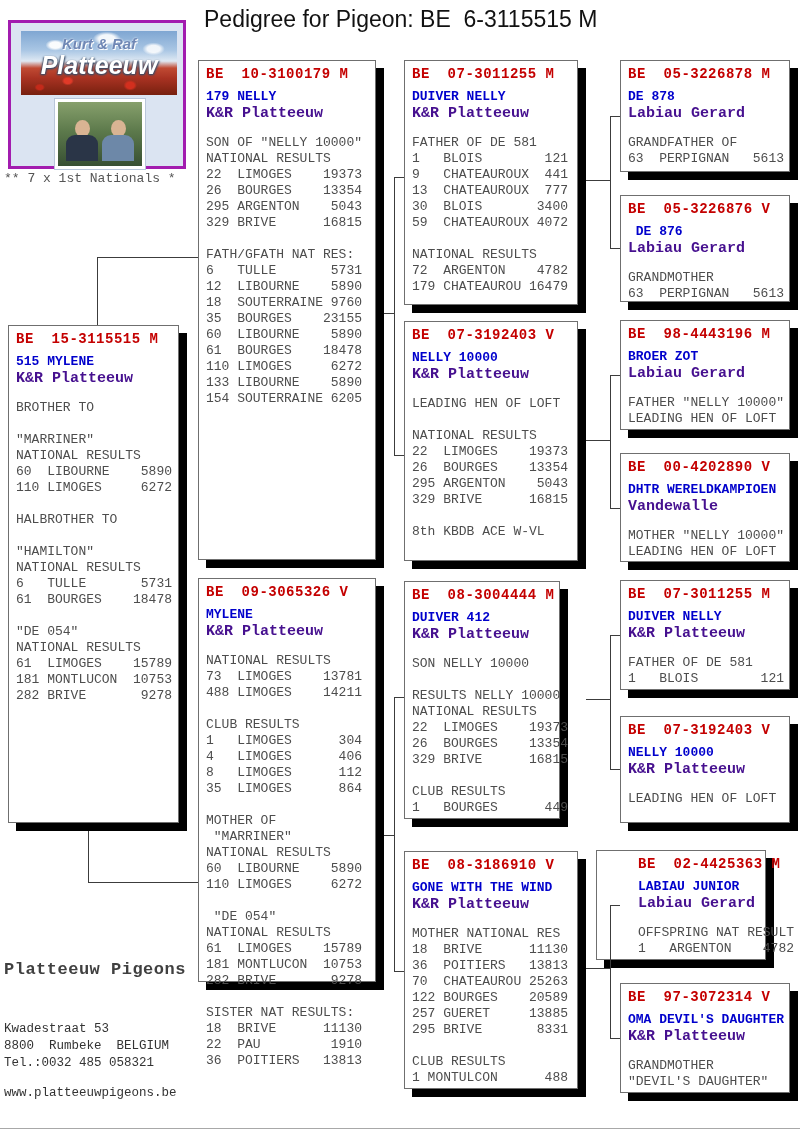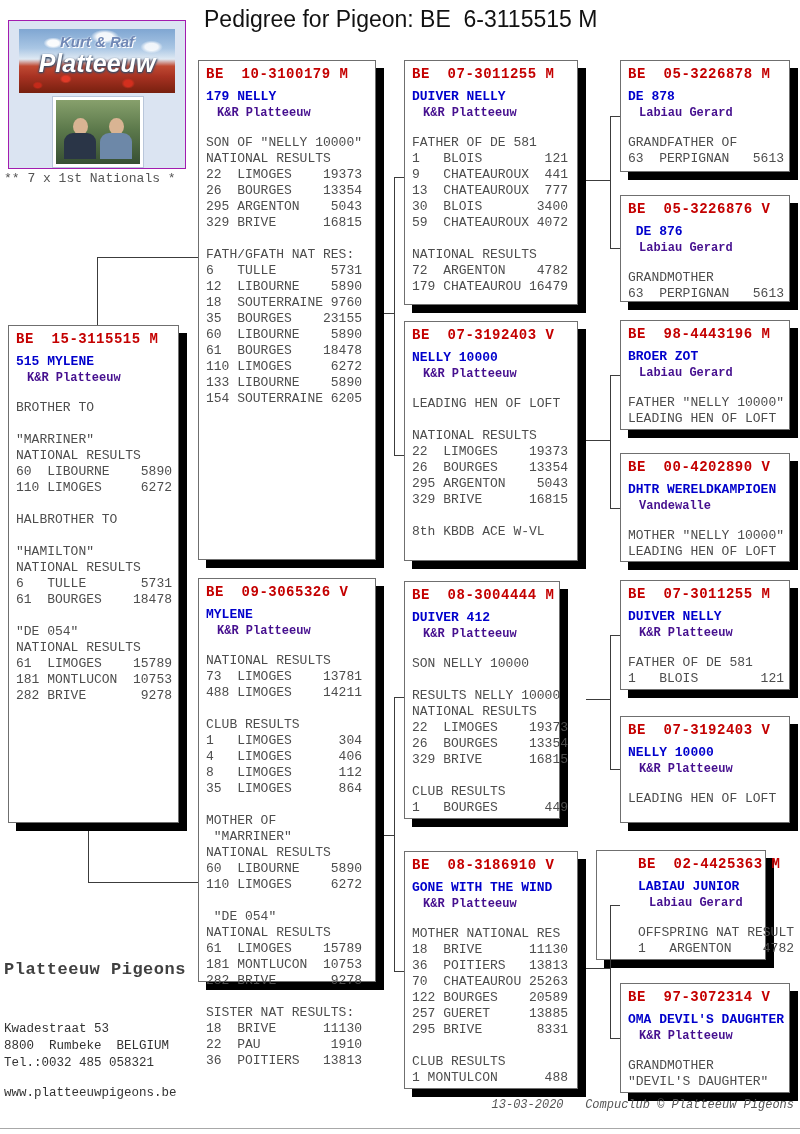--- a/index.html
+++ b/index.html
@@ -1,21 +1,21 @@
 <!DOCTYPE html>
 <html><head>
 <meta charset="utf-8">
 <style>
   html,body{margin:0;padding:0;background:#e9e9e9;}
   .page{position:relative;width:800px;height:1134px;background:#ffffff;overflow:hidden;
         font-family:"Liberation Mono","DejaVu Sans Mono",monospace;}
   .title{position:absolute;left:204px;top:6px;font-family:"Liberation Sans","DejaVu Sans",sans-serif;
          font-size:23px;color:#111;white-space:pre;}
   
-  .logo-panel{position:absolute;left:8px;top:20px;width:178px;height:149px;background:#dbe4f2;border:1px solid #a21caf;box-sizing:border-box;}
+  .logo-panel{position:absolute;left:8px;top:20px;width:178px;height:149px;background:#dbe4f2;border:3px solid #a21caf;box-sizing:border-box;}
   .logo-banner{position:absolute;left:10px;top:8px;width:156px;height:64px;overflow:hidden;
     background:
       radial-gradient(14px 8px at 22% 22%, rgba(255,255,255,.95) 40%, rgba(255,255,255,0) 70%),
       radial-gradient(20px 10px at 55% 12%, rgba(255,255,255,.9) 40%, rgba(255,255,255,0) 70%),
       radial-gradient(16px 9px at 85% 28%, rgba(255,255,255,.85) 40%, rgba(255,255,255,0) 70%),
       radial-gradient(8px 6px at 30% 78%, #e03a28 45%, rgba(224,58,40,0) 75%),
       radial-gradient(9px 7px at 70% 85%, #d32f1e 45%, rgba(211,47,30,0) 75%),
       radial-gradient(7px 5px at 12% 88%, #c42a1a 45%, rgba(196,42,26,0) 75%),
       linear-gradient(180deg,#7fa6d2 0%,#a9c6e4 30%,#dfe9f3 47%,#c04a33 58%,#a83222 74%,#77200f 100%);}
   .logo-line1{position:absolute;left:0;right:0;top:4px;text-align:center;
@@ -31,21 +31,21 @@
   .person .torso{width:32px;height:26px;border-radius:9px 9px 0 0;margin:-2px auto 0;}
   .p1{left:6px;} .p1 .torso{background:#2a3547;}
   .p2{right:6px;} .p2 .torso{background:#6d88a8;}
   .caption{position:absolute;left:4px;top:171px;font-size:13px;color:#555;white-space:pre;}
   
   .pbox{position:absolute;background:#fff;border:1px solid #6f6f6f;box-sizing:border-box;
         box-shadow:8px 8px 0 #000;padding:5px 7px;}
   .ring{color:var(--ring,#c40000);font-weight:bold;font-size:14px;letter-spacing:.5px;
         margin-bottom:6px;white-space:pre;}
   .pname{color:var(--pname,#0000cc);font-weight:bold;font-size:13px;line-height:17px;white-space:pre;}
-  .owner{color:var(--owner,#46108f);font-weight:bold;font-size:12px;line-height:17px;white-space:pre;margin-left:11px;}
+  .owner{color:var(--owner,#46108f);font-weight:bold;font-size:15px;line-height:17px;white-space:pre;}
   .details{margin-top:13px;font-size:13px;line-height:16px;color:var(--body,#4d4d4d);white-space:pre;}
   .hline,.vline{position:absolute;background:#3c3c3c;}
   .hline{height:1px;} .vline{width:1px;}
   
   .loft-name{position:absolute;left:4px;top:960px;font-size:17px;font-weight:bold;color:#404040;letter-spacing:.5px;white-space:pre;}
   .addr{position:absolute;left:4px;font-size:12.5px;color:#333;white-space:pre;}
   .website{position:absolute;left:4px;top:1086px;font-size:12.5px;color:#333;white-space:pre;}
   .credit{position:absolute;right:6px;top:1098px;font-size:12px;font-style:italic;color:#555;white-space:pre;}
   .page-edge{position:absolute;left:0;right:0;top:1128px;height:1px;background:#a8a8a8;}
 </style>
@@ -295,15 +295,14 @@
       <div class="vline" style="left: 610px; top: 905px; height: 133px;"></div>
       <div class="hline" style="left: 610px; top: 905px; width: 10px;"></div>
       <div class="hline" style="left: 610px; top: 1038px; width: 10px;"></div>
     </div>
 
   <div class="loft-name">Platteeuw Pigeons</div>
   <div class="addr" style="top:1022px">Kwadestraat 53</div>
   <div class="addr" style="top:1039px">8800  Rumbeke  BELGIUM</div>
   <div class="addr" style="top:1056px">Tel.:0032 485 058321</div>
   <div class="website">www.platteeuwpigeons.be</div>
-  <div class="credit">13-03-2020   Compuclub © Platteeuw Pigeons</div>
   <div class="page-edge"></div>
 </div>
 
 </body></html>

